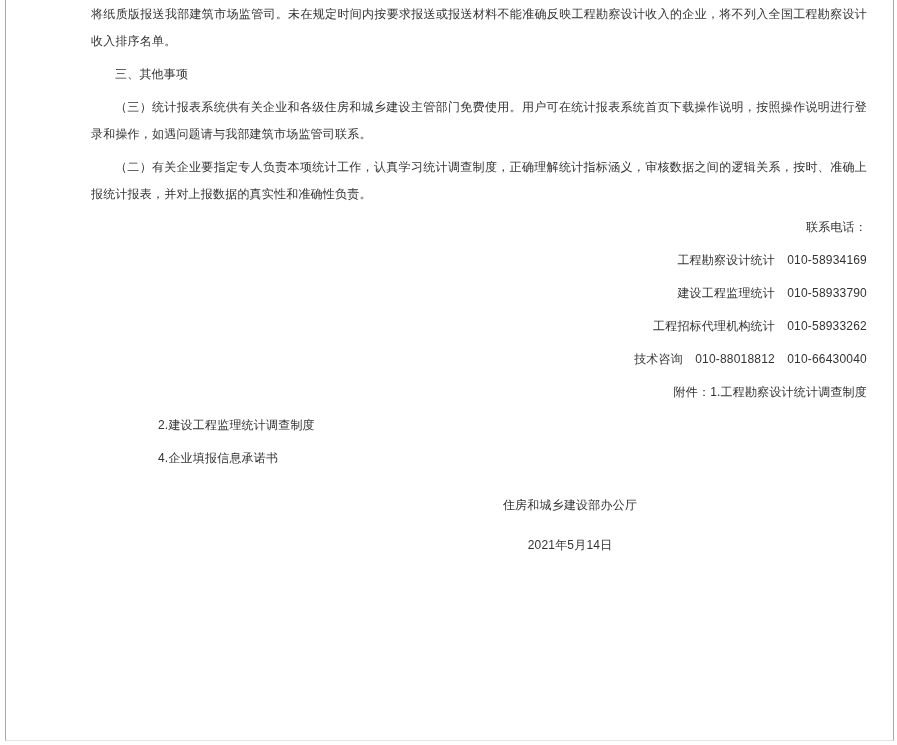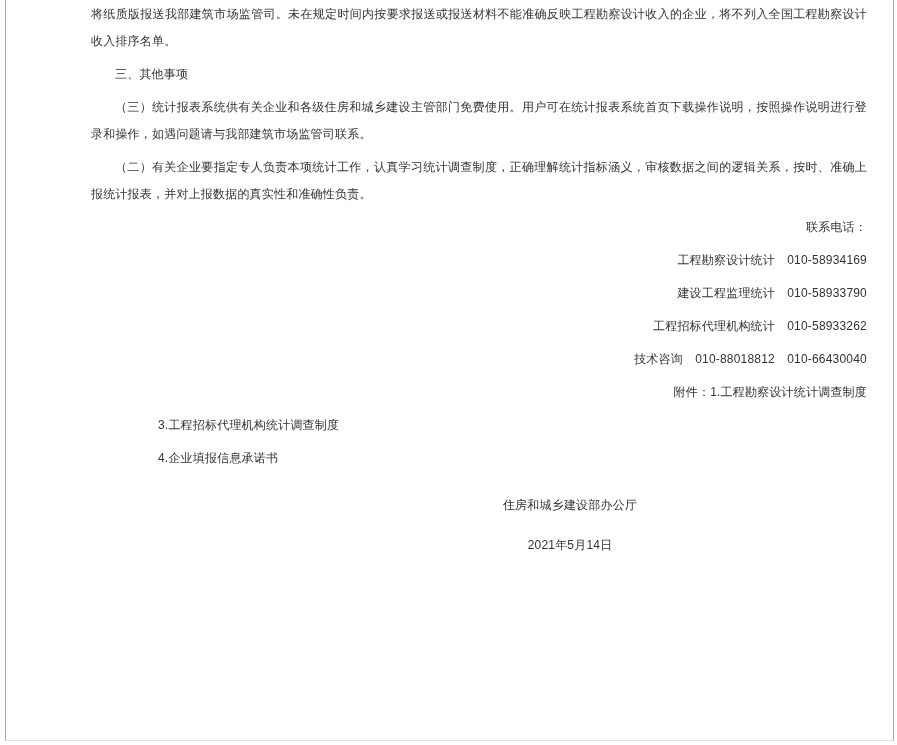--- a/index.html
+++ b/index.html
@@ -66,22 +66,22 @@
     <p class="para indent plain">工程勘察设计统计　010-58934169</p>
 
     <p class="para indent plain">建设工程监理统计　010-58933790</p>
 
     <p class="para indent plain">工程招标代理机构统计　010-58933262</p>
 
     <p class="para indent plain">技术咨询　010-88018812　010-66430040</p>
 
     <p class="para indent plain">附件：1.工程勘察设计统计调查制度</p>
 
+    <p class="para attach-rest">2.建设工程监理统计调查制度</p>
 
-    <p class="para attach-rest">3.工程招标代理机构统计调查制度</p>
 
     <p class="para attach-rest">4.企业填报信息承诺书</p>
 
     <div class="sig-block">
       <p class="para">住房和城乡建设部办公厅</p>
       <p class="para">2021年5月14日</p>
     </div>
 
 
   </div>

